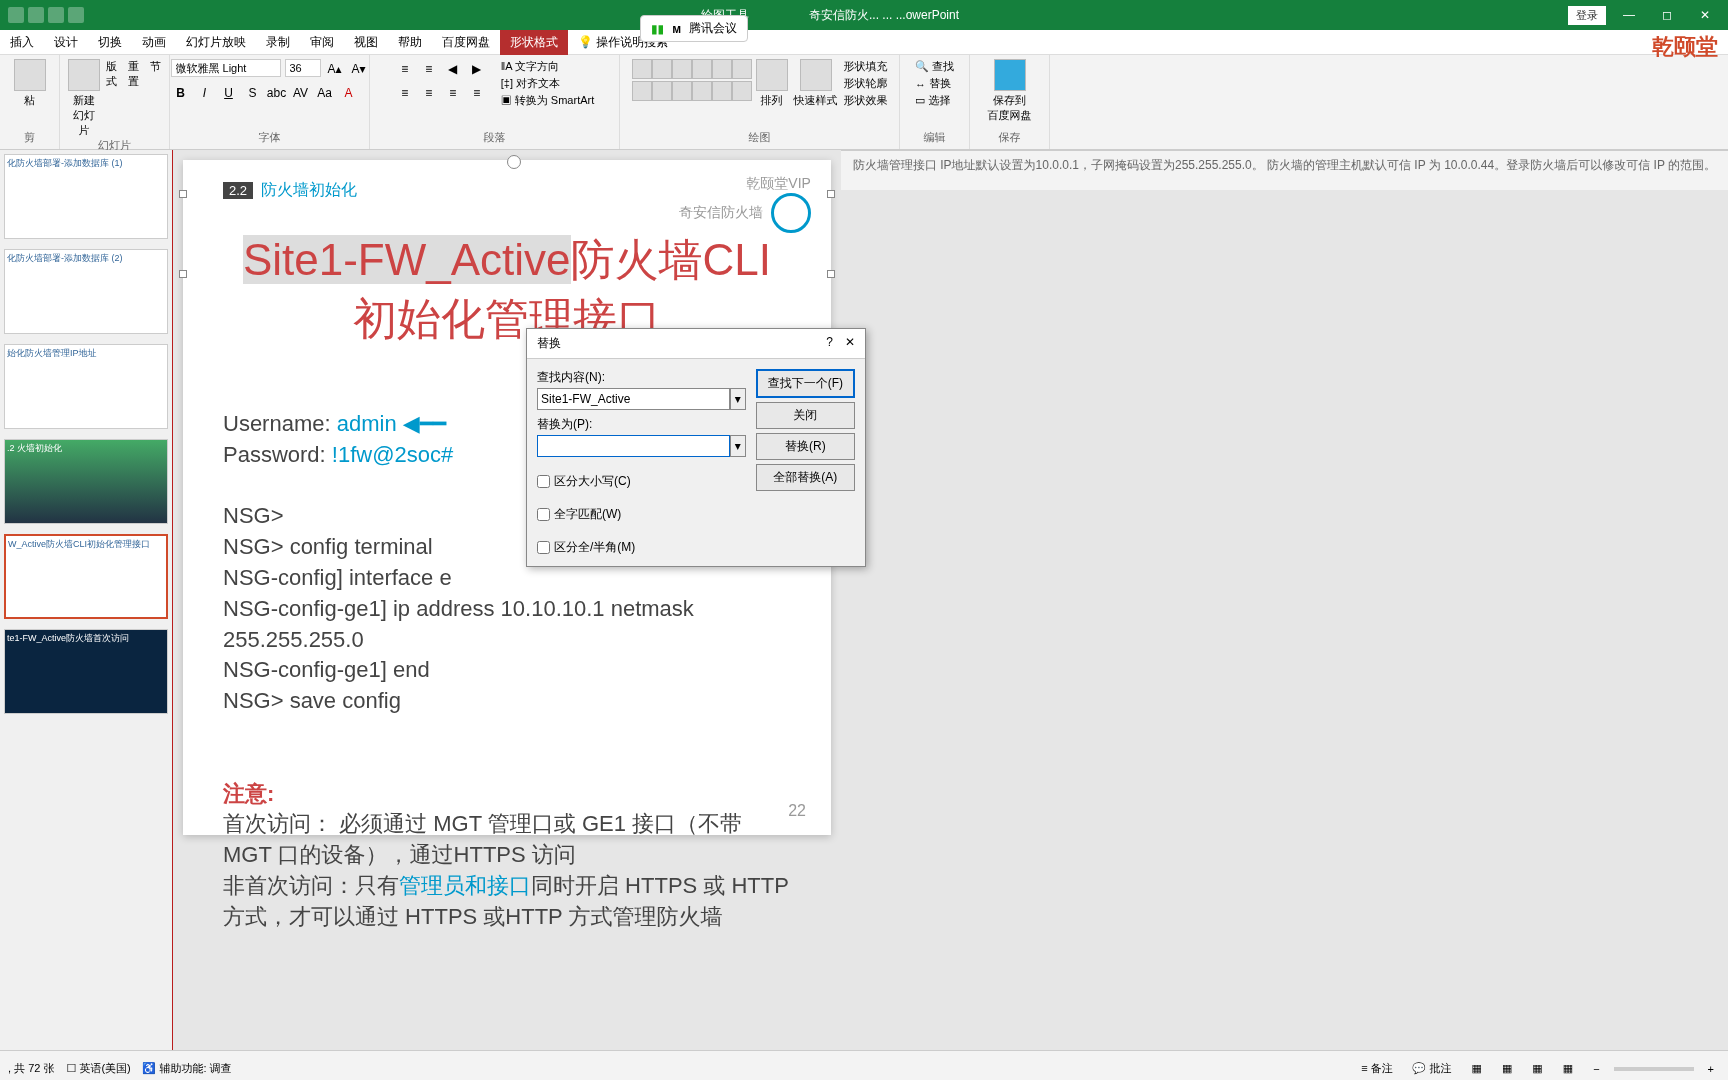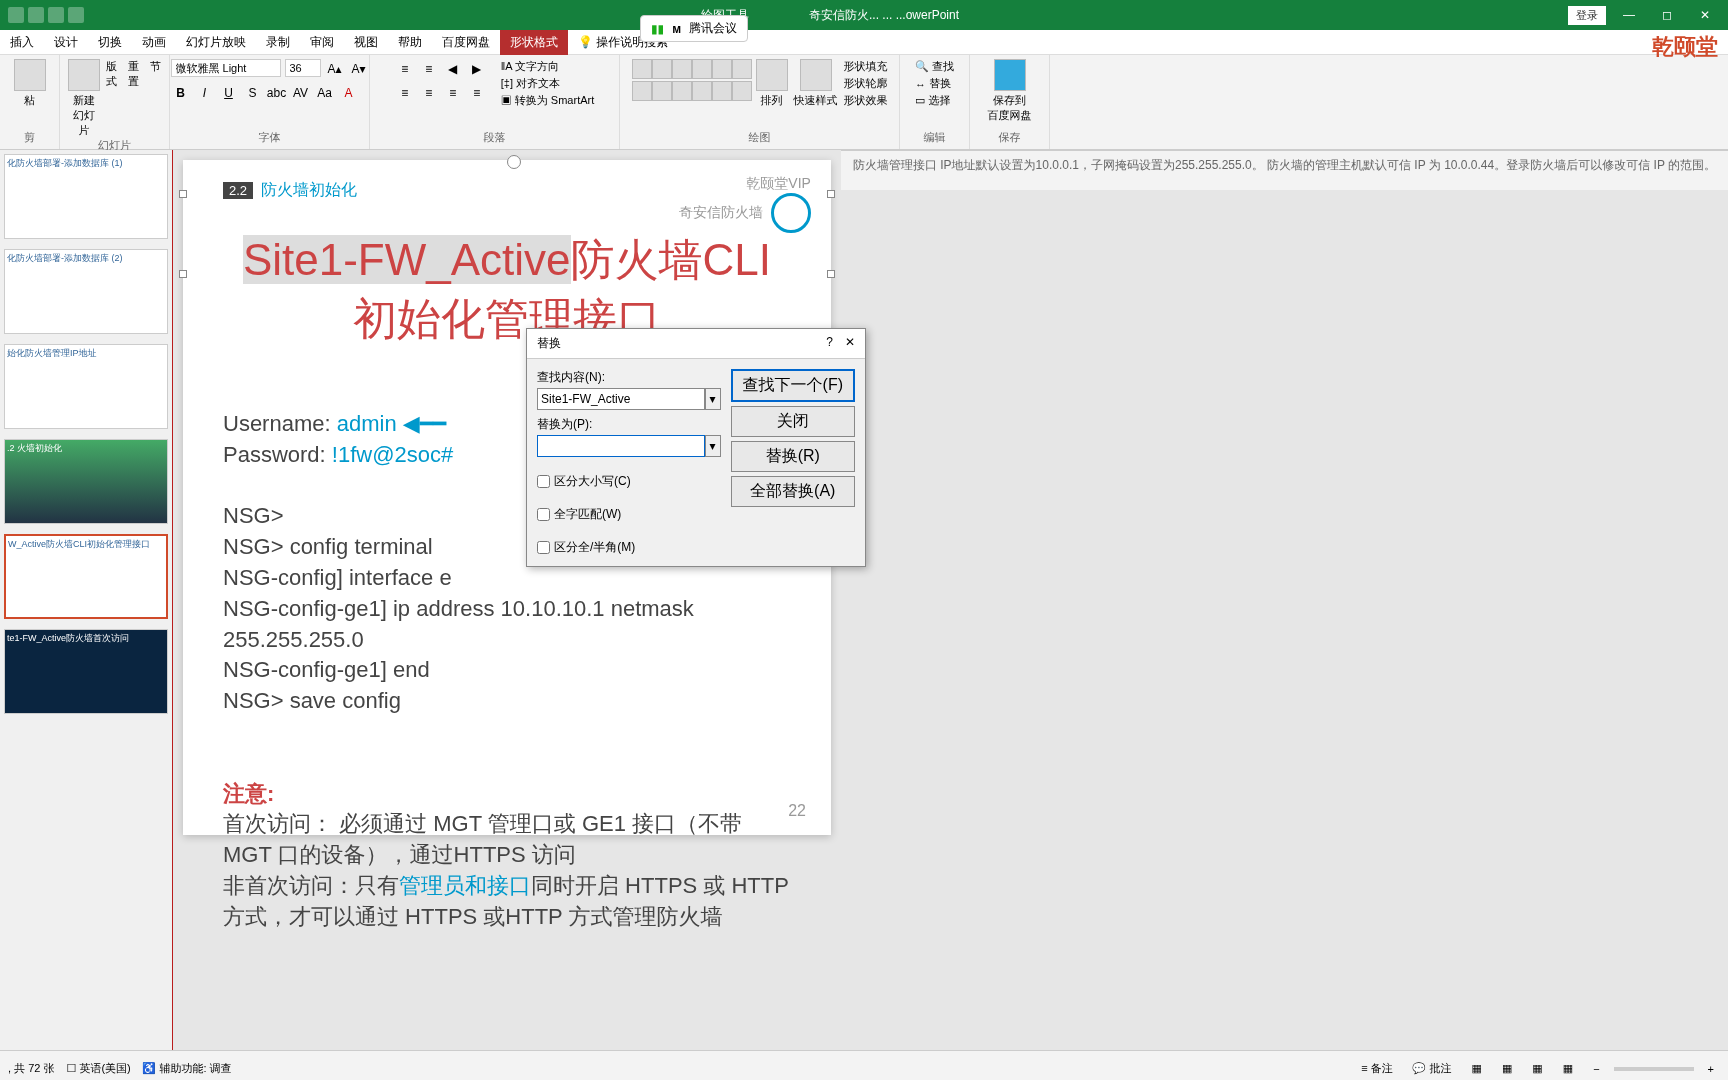--- a/index.html
+++ b/index.html
@@ -60,21 +60,21 @@
 .dialog{position:absolute;top:328px;left:526px;width:340px;background:#f0f0f0;border:1px solid #888;box-shadow:2px 2px 8px rgba(0,0,0,.3);z-index:100;font-size:12px}
 .dlg-title{background:#fff;padding:6px 10px;border-bottom:1px solid #ccc;display:flex;justify-content:space-between}
 .dlg-body{padding:10px;display:flex;gap:10px}
 .dlg-left{flex:1}
 .dlg-field{margin-bottom:6px}
 .dlg-field label{display:block;margin-bottom:2px}
 .dlg-input{width:100%;border:1px solid #888;padding:3px;font-size:12px}
 .dlg-input.focus{border:1px solid #0066cc}
 .dlg-chk{display:flex;align-items:center;gap:4px;margin-top:16px}
 .dlg-right{display:flex;flex-direction:column;gap:4px}
-.dlg-btn{border:1px solid #888;background:#e8e8e8;padding:4px 10px;font-size:16px;cursor:pointer;min-width:80px}
+.dlg-btn{border:1px solid #888;background:#e8e8e8;padding:4px 10px;font-size:12px;cursor:pointer;min-width:80px}
 .dlg-btn.primary{border:2px solid #0066cc}
 .watermark{position:absolute;top:32px;right:10px;color:#d04a2a;font-size:22px;font-weight:bold;z-index:3}
 .rotate-handle{position:absolute;width:14px;height:14px;border:1px solid #888;border-radius:50%;background:#fff}
 </style>
 </head>
 <body>
 
 <div class="titlebar">
   <div class="titlebar-left">
     <span class="tb-icon"></span>

